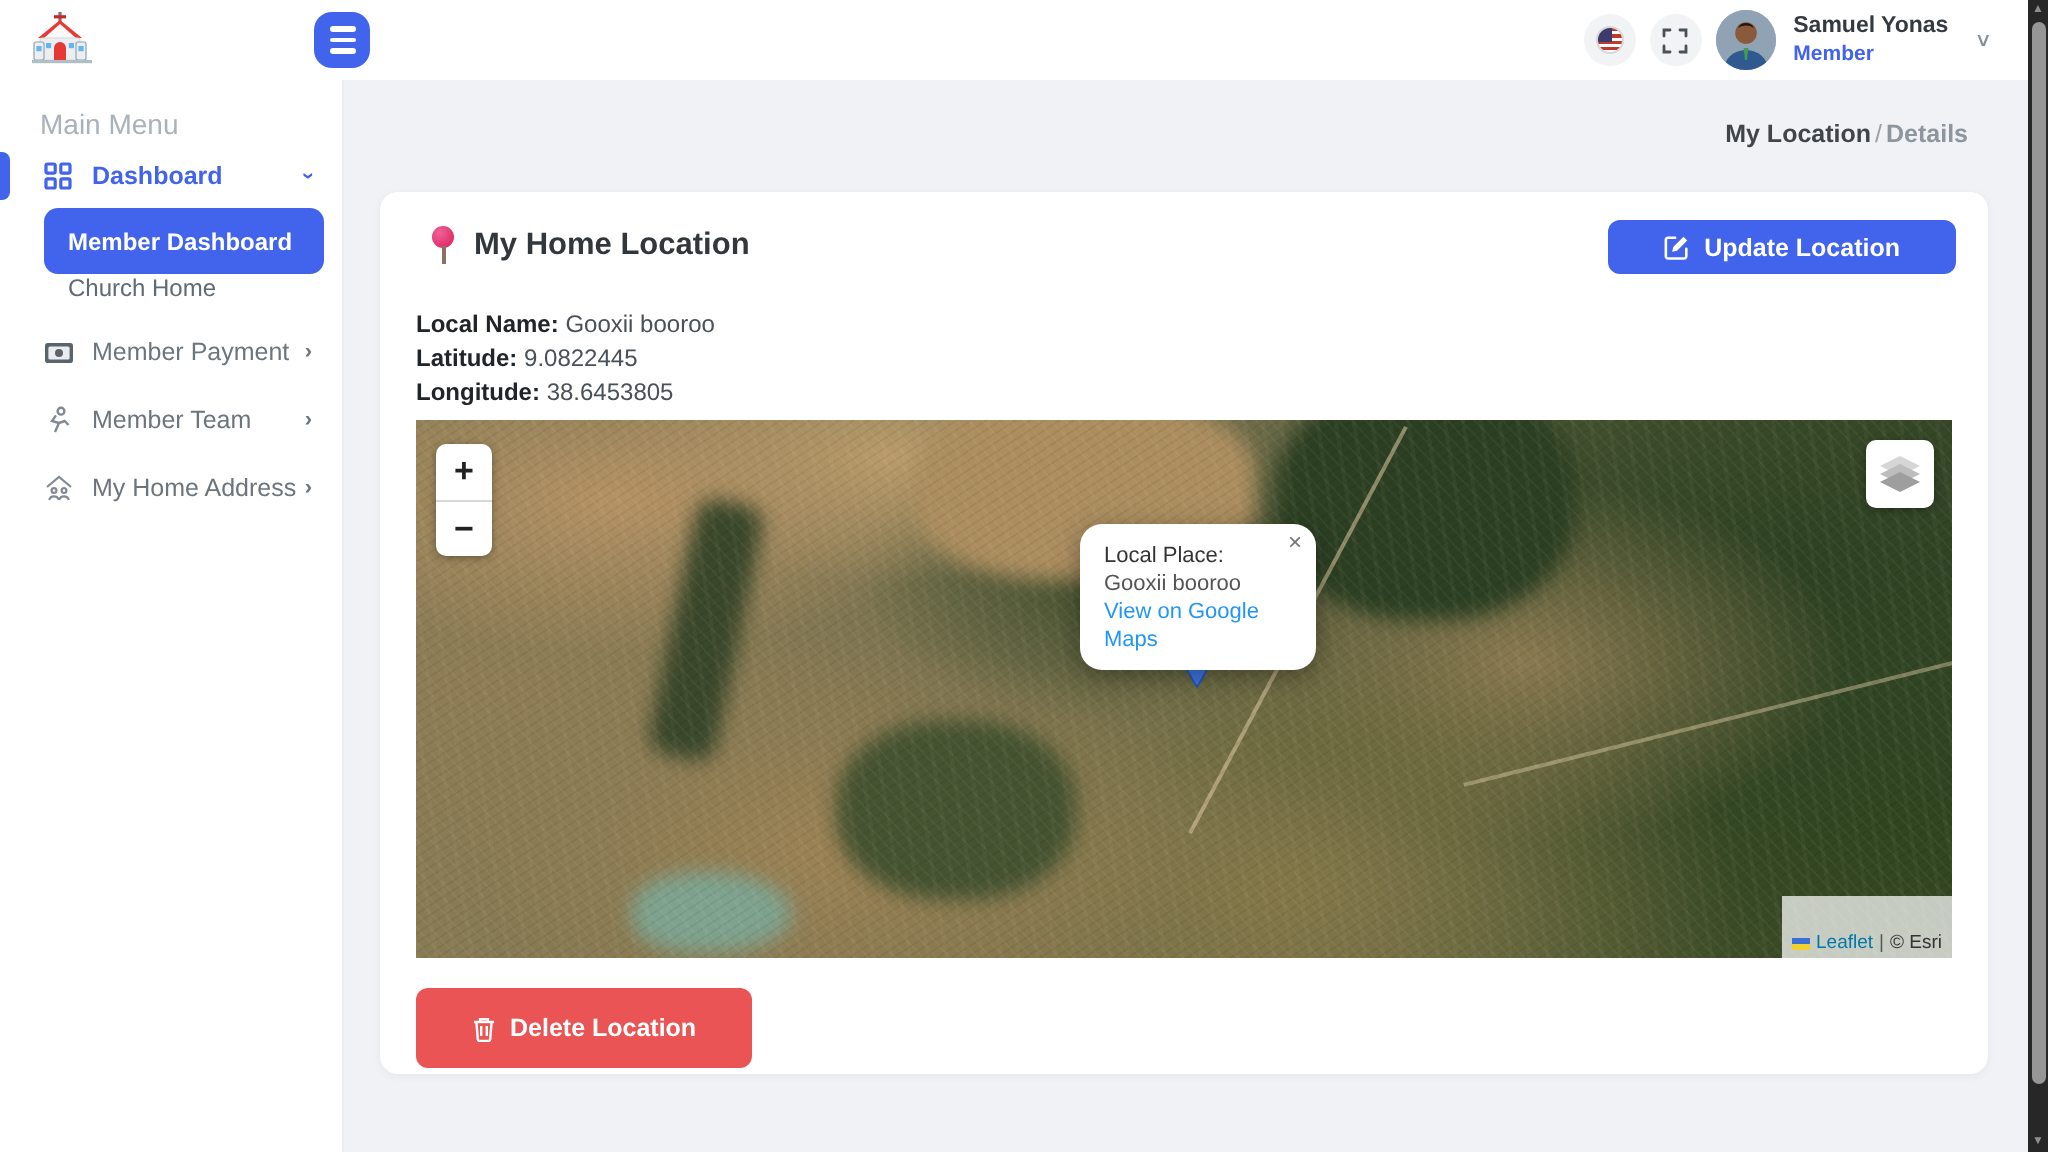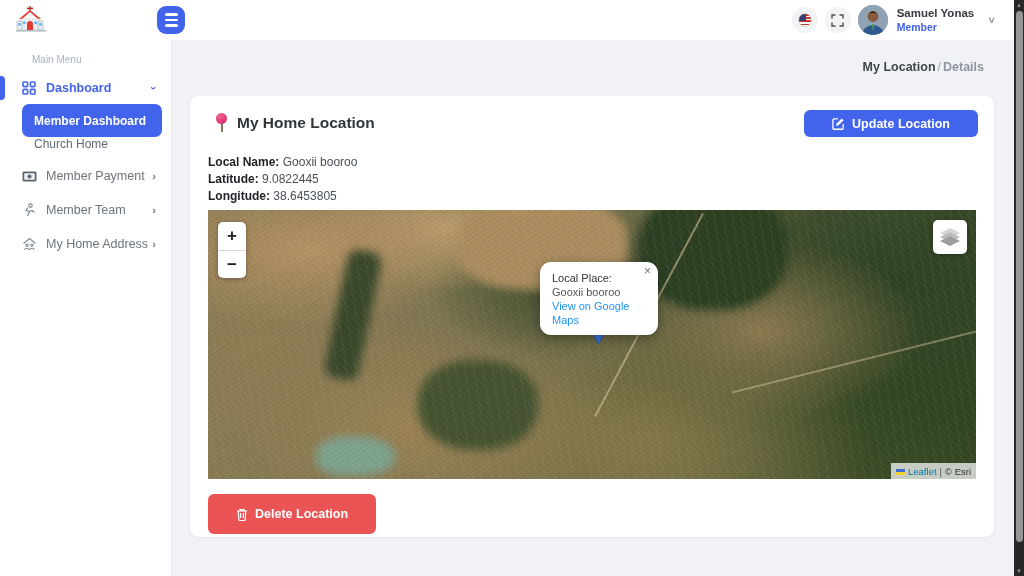--- a/index.html
+++ b/index.html
@@ -22,21 +22,21 @@
       repeating-linear-gradient(180deg,#c0392b 0 1.6px,#ffffff 1.6px 3.2px); border:0.5px solid #d8d8d8; }
   .avatar { width:30px; height:30px; border-radius:50%; overflow:hidden; background:#9fb0bd; }
   .user-meta { display:flex; flex-direction:column; line-height:1.15; margin-left:2px; }
   .user-name { font-size:11.5px; font-weight:bold; color:#343a40; }
   .user-role { font-size:10.5px; font-weight:bold; color:#4263eb; }
   .tb-chevron { font-size:12px; color:#868e96; margin-left:6px; transform:scaleY(0.8); }
 
   
   #sidebar { position:absolute; left:0; top:40px; width:172px; height:536px; background:#ffffff;
     border-right:1px solid #ededf0; z-index:10; }
-  .menu-label { position:absolute; left:32px; top:14px; font-size:10px; color:#a9b1bb; }
+  .menu-label { position:absolute; left:20px; top:14px; font-size:14px; color:#a9b1bb; }
   .active-bar { position:absolute; left:0; top:36px; width:5px; height:24px; background:#4263eb;
     border-radius:0 4px 4px 0; }
   .side-item { position:absolute; left:0; width:172px; height:24px; display:flex; align-items:center;
     cursor:pointer; }
   .side-item .ic { width:16px; height:16px; margin-left:21px; margin-right:9px; display:flex;
     align-items:center; justify-content:center; }
   .side-item .lbl { font-size:12.5px; color:#6c757d; }
   .side-item.blue .lbl { color:#4263eb; font-weight:bold; }
   .side-chev { position:absolute; right:16px; font-size:11px; color:#6c757d; font-weight:bold; }
   .side-chev.down { color:#4263eb; transform:rotate(90deg); }
@@ -122,21 +122,21 @@
     border-right:10px solid transparent; border-top:11px solid #ffffff; z-index:6; }
   .popup .pt { font-size:11px; font-weight:normal; color:#333; line-height:14px; }
   .popup .pn { font-size:11px; color:#555; line-height:14px; }
   .popup .pl { font-size:11px; color:#2196f3; line-height:14px; cursor:pointer; }
   .popup .close { position:absolute; right:7px; top:3px; font-size:12px; color:#757575; cursor:pointer;
     background:none; border:none; line-height:1; }
 
   .marker { position:absolute; left:381px; top:105px; z-index:5; }
 
   .attrib { position:absolute; right:0; bottom:0; background:rgba(255,255,255,.72); font-size:9.5px;
-    color:#333; padding:3px 5px 2px 5px; display:flex; align-items:center; gap:3px; z-index:5; }
+    color:#333; padding:18px 5px 2px 5px; display:flex; align-items:center; gap:3px; z-index:5; }
   .uaflag { width:9px; height:6px; background:linear-gradient(#3b6fd4 0 50%, #f2d12e 50% 100%);
     display:inline-block; }
   .attrib .lf { color:#0078a8; cursor:pointer; }
   .attrib .dv { color:#555; }
 
   
   #scrollbar { position:absolute; right:0; top:0; width:10px; height:576px; background:#272727; z-index:30; }
   #scrollbar .thumb { position:absolute; left:1.5px; top:11px; width:7px; height:531px; background:#969696;
     border-radius:4px; }
   #scrollbar .arr { position:absolute; left:0; width:10px; height:10px; display:flex; align-items:center;

